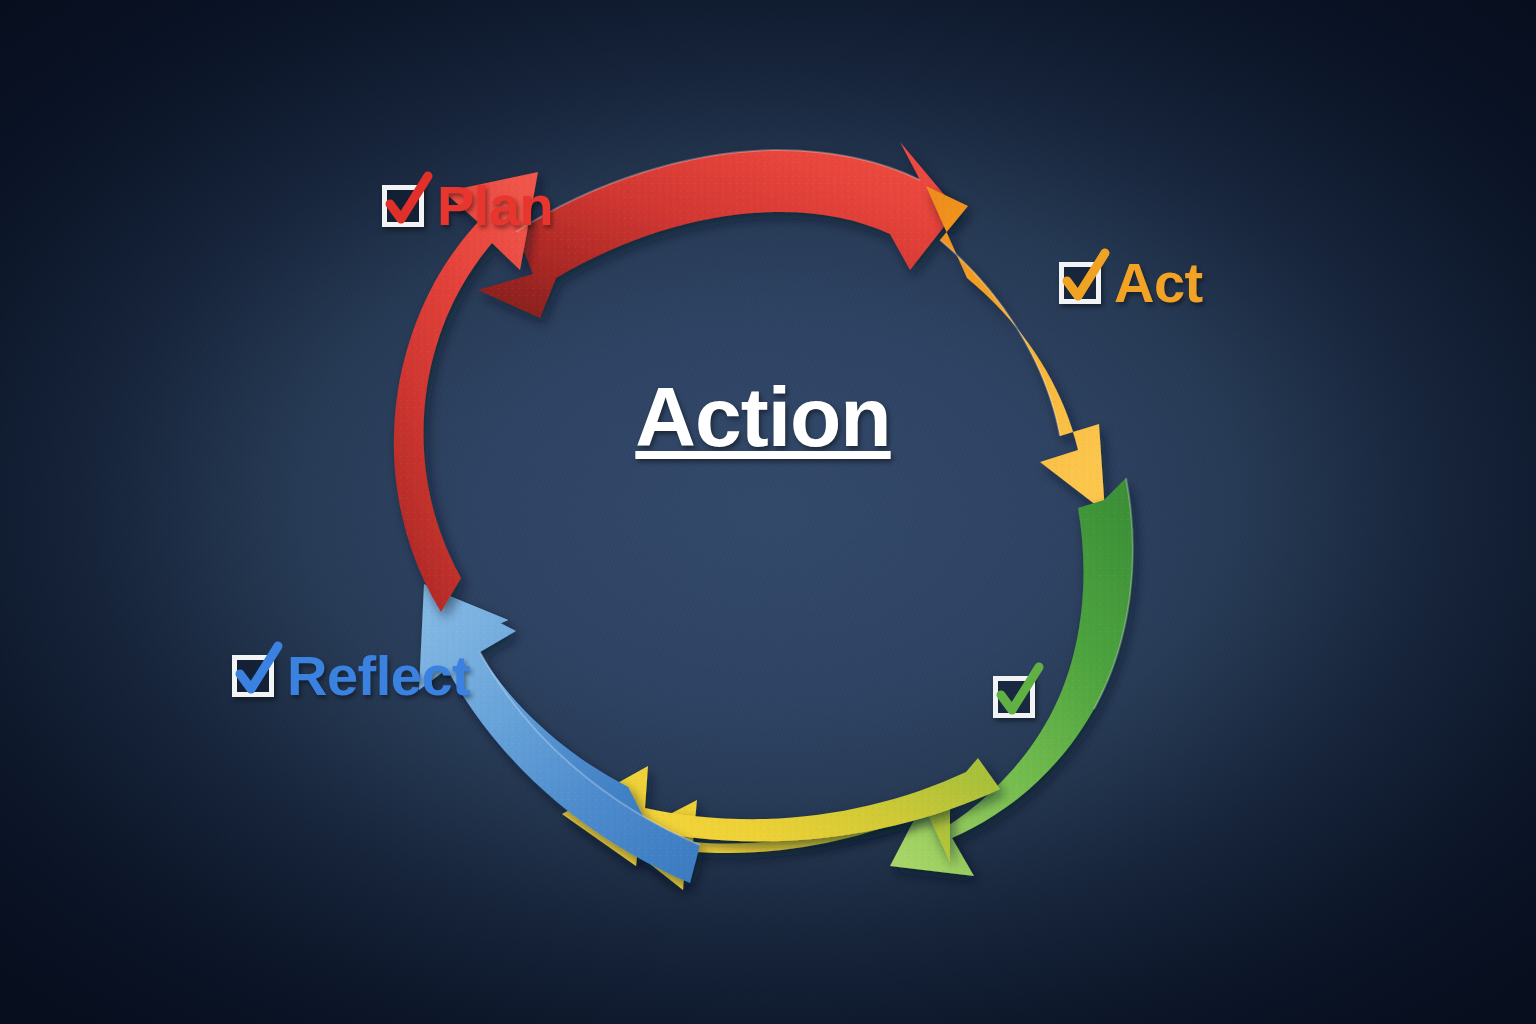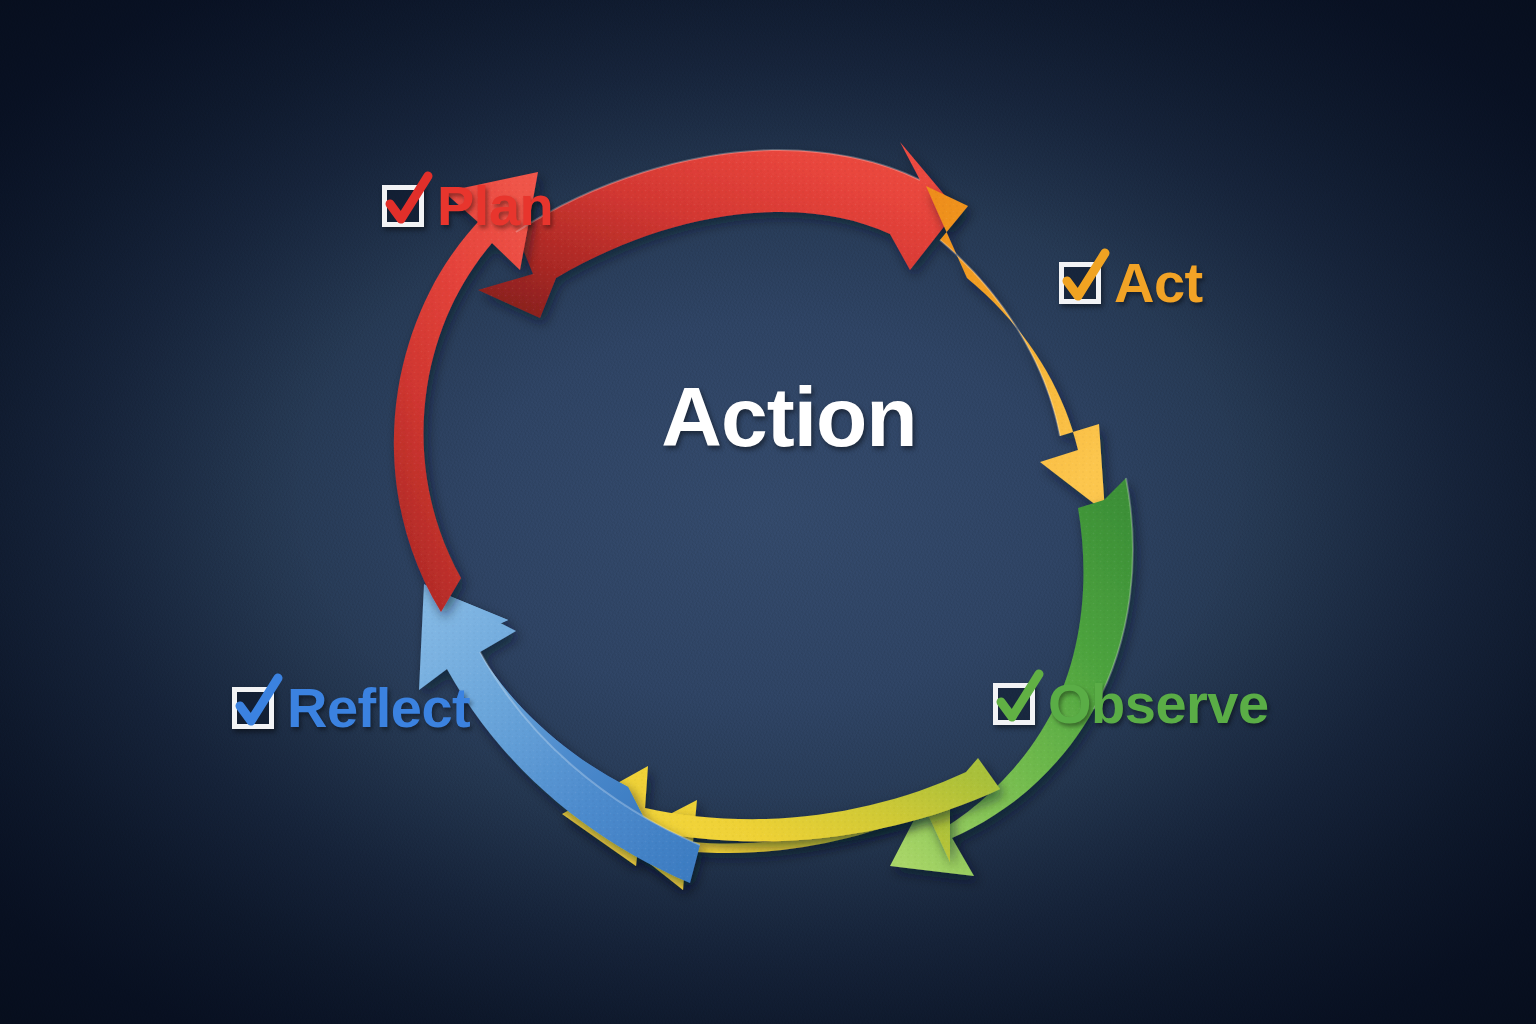--- a/index.html
+++ b/index.html
@@ -57,32 +57,33 @@
   #cycle {
     position: absolute;
     left: 0; top: 0;
     width: 1536px;
     height: 1024px;
   }
 
   
   .center-title {
     position: absolute;
-    left: 544px;
+    left: 518px;
     top: 372px;
     width: 490px;
     text-align: center;
     color: #ffffff;
     font-family: "Liberation Sans", sans-serif;
     font-weight: bold;
     font-size: 84px;
     line-height: 1.08;
     letter-spacing: -1px;
     text-shadow: 2px 3px 5px rgba(0,0,0,.45);
     pointer-events: none;
+    text-decoration: underline;
   }
   .center-title .l2 { display: block; }
 
   
   .label {
     position: absolute;
     display: flex;
     align-items: center;
     gap: 13px;
     white-space: nowrap;
@@ -114,21 +115,21 @@
     font-weight: bold;
     font-size: 56px;
     line-height: 1;
     letter-spacing: -0.5px;
     text-shadow: 2px 3px 4px rgba(0,0,0,.40);
   }
 
   #label-plan    { left: 382px;  top: 178px; }
   #label-act     { left: 1043px; top: 255px; margin-left: 16px; }
   #label-observe { left: 993px;  top: 676px; }
-  #label-reflect { left: 232px;  top: 680px; }
+  #label-reflect { left: 232px;  top: 648px; }
 </style>
 </head>
 <body>
 
 <div id="stage">
 
   <div class="bg-base"></div>
   <div class="bg-noise"></div>
   <div class="bg-vignette"></div>
 
@@ -424,21 +425,20 @@
     <span class="txt" style="color:#f2a326">Act</span>
   </div>
 
   <div class="label" id="label-observe">
     <span class="cbx">
       <span class="frame"></span>
       <svg viewBox="0 0 56 56">
         <path d="M 12,30 L 23,45 L 50,2" fill="none" stroke="#61b044" stroke-width="9" stroke-linecap="round" stroke-linejoin="round"></path>
       </svg>
     </span>
-    <span class="txt" style="color:#5aad46">Observe</span>
   </div>
 
   <div class="label" id="label-reflect">
     <span class="cbx">
       <span class="frame"></span>
       <svg viewBox="0 0 56 56">
         <path d="M 12,30 L 23,45 L 50,2" fill="none" stroke="#3b82e0" stroke-width="9" stroke-linecap="round" stroke-linejoin="round"></path>
       </svg>
     </span>
     <span class="txt" style="color:#3b82e0">Reflect</span>

